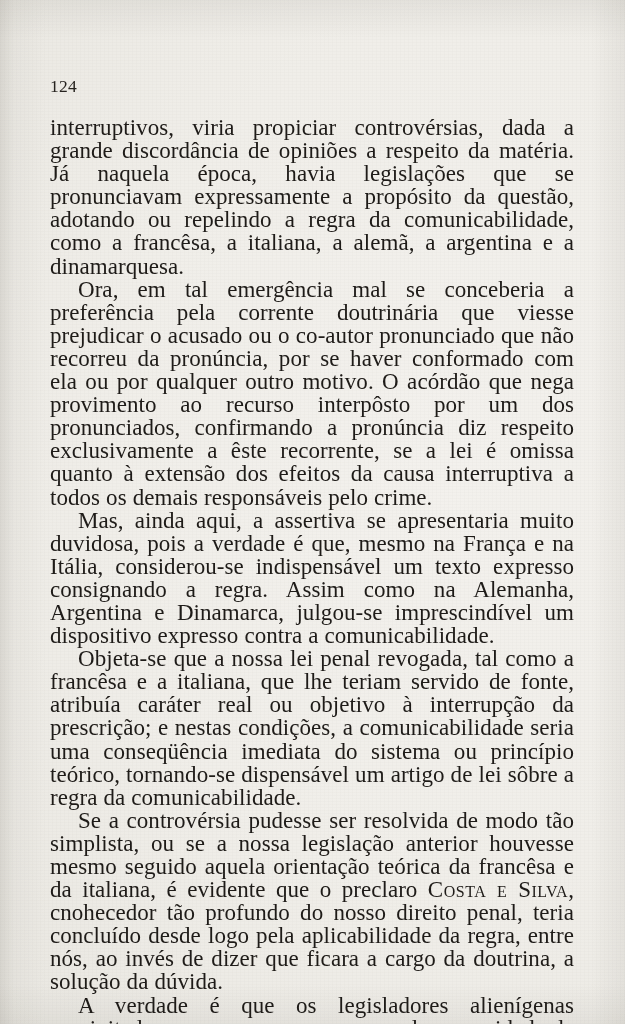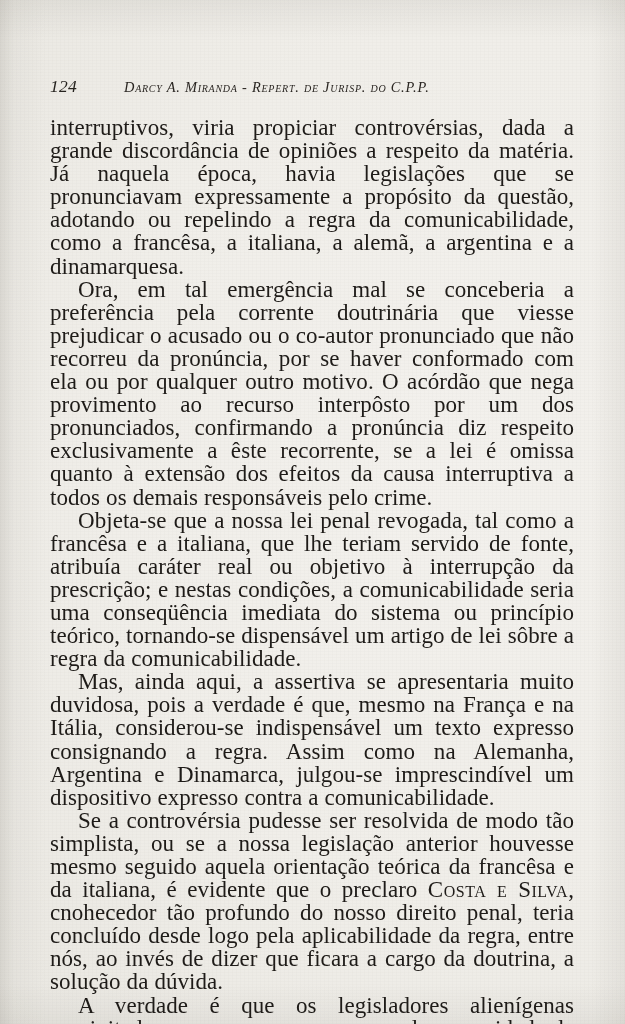--- a/index.html
+++ b/index.html
@@ -48,21 +48,20 @@
 
   
   .running-head {
     position: absolute;
     top: 76px;
     left: 50px;
     width: 524px;
     height: 22px;
     display: flex;
     align-items: baseline;
-    font-style: italic;
   }
   .folio {
     font-size: 17.5px;
     letter-spacing: 0.2px;
     color: #26231f;
     width: 74px;
     flex: none;
   }
   .head-title {
     font-size: 14.4px;
@@ -102,27 +101,26 @@
   }
 </style>
 </head>
 <body>
 
 <div class="page">
   <div class="content">
 
     <div class="running-head">
       <span class="folio">124</span>
-      <span class="head-title">Darcy A. Miranda - Repert. de Jurisp. do C.P.P.</span>
     </div>
 
     <div class="body-text">
       <p class="para first">interruptivos, viria propiciar controvérsias, dada a grande discordância de opiniões a respeito da matéria. Já naquela época, havia legislações que se pronunciavam expressamente a propósito da questão, adotando ou repelindo a regra da comunicabilidade, como a francêsa, a italiana, a alemã, a argentina e a dinamarquesa.</p>
       <p class="para">Ora, em tal emergência mal se conceberia a preferência pela corrente doutrinária que viesse prejudicar o acusado ou o co-autor pronunciado que não recorreu da pronúncia, por se haver conformado com ela ou por qualquer outro motivo.  O acórdão que nega provimento ao recurso interpôsto por um dos pronunciados, confirmando a pronúncia diz respeito exclusivamente a êste recorrente, se a lei é omissa quanto à extensão dos efeitos da causa interruptiva a todos os demais responsáveis pelo crime.</p>
+      <p class="para">Mas, ainda aqui, a assertiva se apresentaria muito duvidosa, pois a verdade é que, mesmo na França e na Itália, considerou-se indispensável um texto expresso consignando a regra.  Assim como na Alemanha, Argentina e Dinamarca, julgou-se imprescindível um dispositivo expresso contra a comunicabilidade.</p>
       <p class="para">Objeta-se que a nossa lei penal revogada, tal como a francêsa e a italiana, que lhe teriam servido de fonte, atribuía caráter real ou objetivo à interrupção da prescrição; e nestas condições, a comunicabilidade seria uma conseqüência imediata do sistema ou princípio teórico, tornando-se dispensável um artigo de lei sôbre a regra da comunicabilidade.</p>
-      <p class="para">Mas, ainda aqui, a assertiva se apresentaria muito duvidosa, pois a verdade é que, mesmo na França e na Itália, considerou-se indispensável um texto expresso consignando a regra.  Assim como na Alemanha, Argentina e Dinamarca, julgou-se imprescindível um dispositivo expresso contra a comunicabilidade.</p>
       <p class="para">Se a controvérsia pudesse ser resolvida de modo tão simplista, ou se a nossa legislação anterior houvesse mesmo seguido aquela orientação teórica da francêsa e da italiana, é evidente que o preclaro <span class="sc">Costa e Silva</span>, cnohecedor tão profundo do nosso direito penal, teria concluído desde logo pela aplicabilidade da regra, entre nós, ao invés de dizer que ficara a cargo da doutrina, a solução da dúvida.</p>
       <p class="para">A verdade é que os legisladores alienígenas precipitados, sempre se convenceram da necessidade de uma disposição expressa, ao invés de confiarem no recurso a subsídios doutrinários, certamente porque a disparidade de opiniões a respeito do assunto impossibilitaria a aplicação ou não da regra da comunicabilidade.</p>
       <p class="para">A conclusão, em suma, é a de que mais acertado será dizer-se que se trata de uma regra cuja aplicação depende necessáriamente de um dispositivo expresso que a consagre.  Em não havendo, na</p>
     </div>
 
   </div>
 </div>
 
 </body></html>

